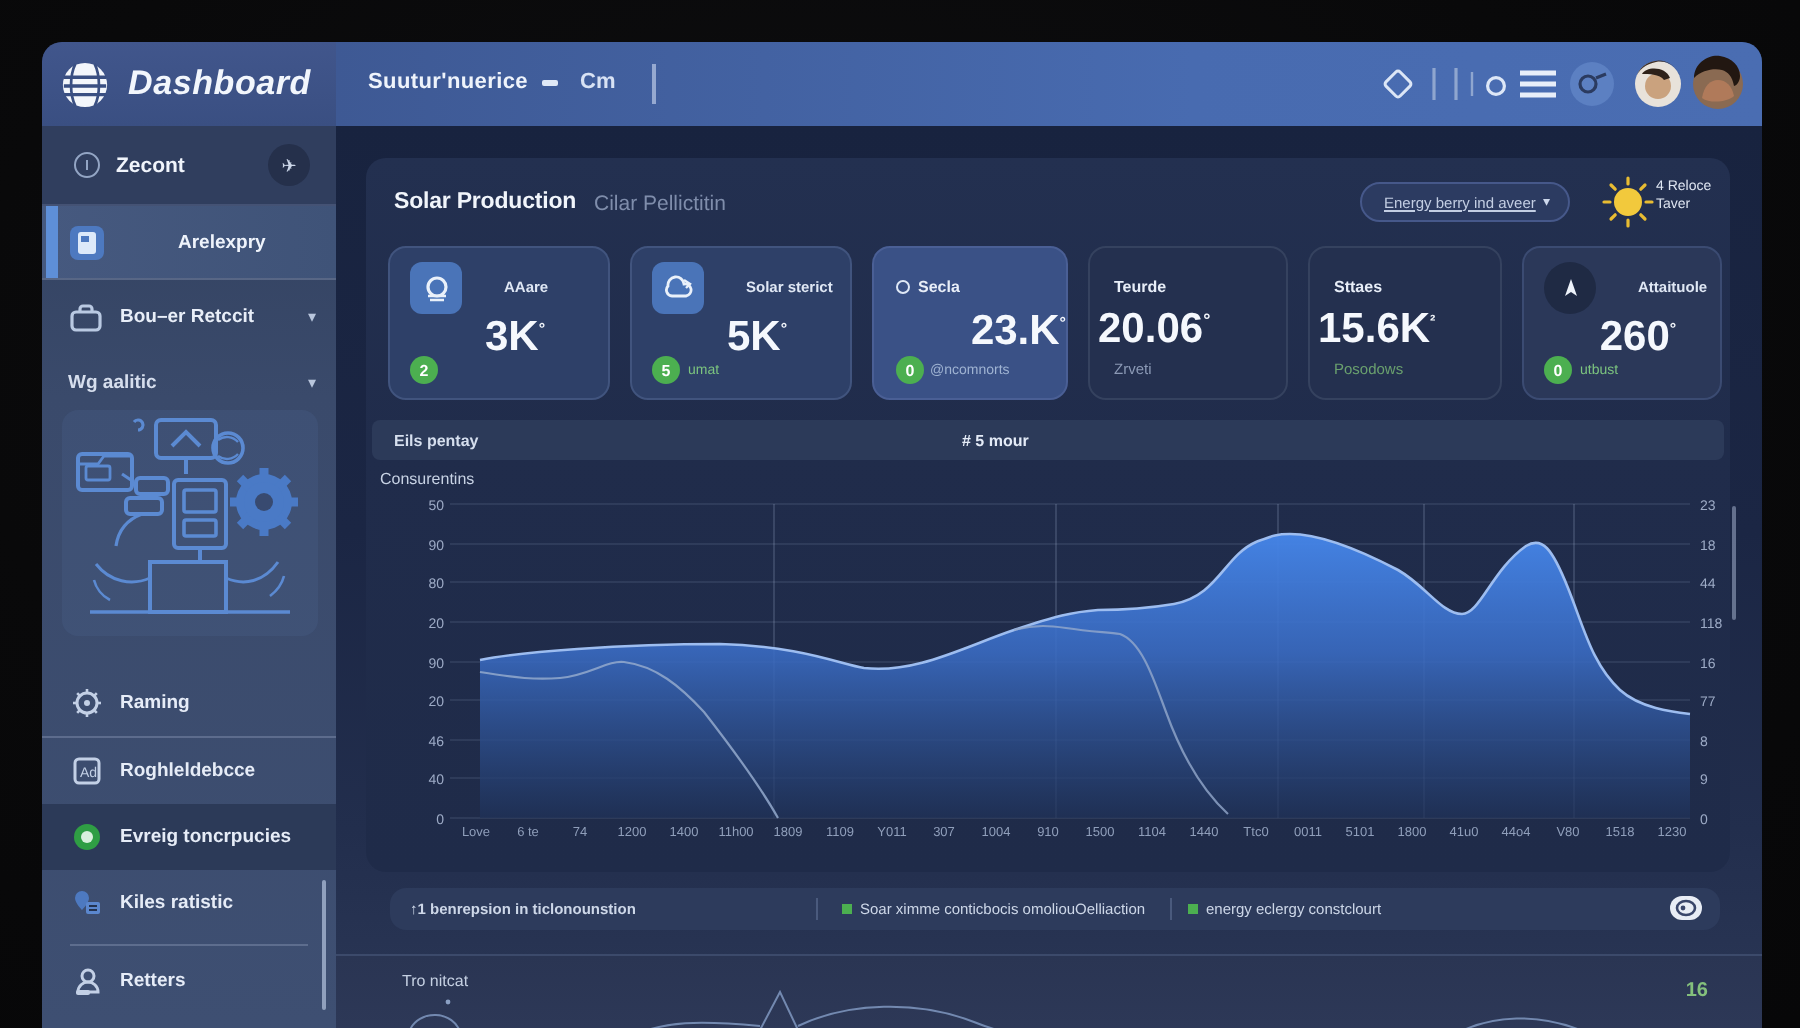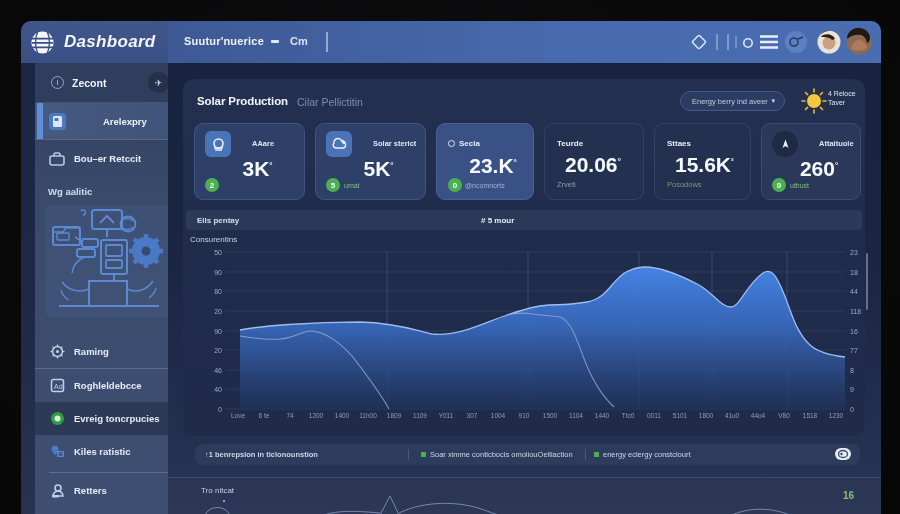--- a/index.html
+++ b/index.html
@@ -24,21 +24,20 @@
   }
   .navtitle { position:absolute; left:16px; top:14px; color:#eef3fb; font-size:11px; font-weight:bold; letter-spacing:.2px; }
   .navdash { position:absolute; left:103px; top:19px; width:8px; height:3px; background:#dfe8f6; border-radius:1px; }
   .navcm { position:absolute; left:122px; top:14px; color:#d8e2f4; font-size:11px; font-weight:bold; }
   .navsep1 { position:absolute; left:158px; top:11px; width:2px; height:20px; background:rgba(220,230,250,.55); }
   .nav-right { position:absolute; right:0px; top:0; height:42px; display:flex; align-items:center; }
   
   .sidebar {
     position:absolute; left:0; top:42px; width:147px; bottom:0;
     background:linear-gradient(180deg,#31405e 0%, #3a4a6b 30%, #3e4f72 100%);
-    margin-left:14px;
   }
   .sd-item { position:relative; display:flex; align-items:center; color:#e8eef8; font-size:9.5px; }
   .row-zecont { height:40px; background:#303e5e; border-bottom:1px solid rgba(160,180,215,.18); }
   .zecont-ic { margin-left:16px; width:13px; height:13px; border:1.3px solid #93a5c4; border-radius:50%; position:relative; }
   .zecont-ic:after { content:""; position:absolute; left:5px; top:2.5px; width:1.4px; height:5px; background:#93a5c4; }
   .row-zecont .lbl { margin-left:8px; font-size:10.5px; font-weight:bold; color:#f0f4fb; }
   .zecont-btn { position:absolute; right:13px; top:9px; width:21px; height:21px; border-radius:50%; background:#25304b; color:#cdd8ea; font-size:9px; display:flex;align-items:center;justify-content:center; }
   .row-arel { height:36px; background:linear-gradient(90deg,#46597f,#3f5378);gap:29px; }
   .row-arel .bar { position:absolute; left:2px; top:0; width:6px; height:100%; background:#5e8fd8; }
   .icbox { margin-left:14px; width:17px; height:17px; border-radius:4px; background:#4d79c0; display:flex; align-items:center; justify-content:center; }
@@ -56,39 +55,39 @@
   .row-dark { background:#2c3a58; }
   .scrollb { position:absolute; right:5px; top:377px; width:2.5px; height:65px; background:rgba(200,215,240,.6); border-radius:2px; }
   
   .main { position:absolute; left:147px; top:42px; right:0; bottom:0;
     background:linear-gradient(180deg,#18233f 0%, #1b2644 45%, #222e4d 78%, #2b3756 100%); }
   .panel { position:absolute; left:15px; top:16px; width:682px; height:357px; border-radius:10px;
     background:linear-gradient(180deg,#233050 0%, #202c4b 40%, #1f2b49 100%); }
   .h-title { position:absolute; left:29px; top:32px; color:#f1f5fb; font-size:11.5px; font-weight:bold; letter-spacing:-.1px;}
   .h-sub { position:absolute; left:129px; top:33px; color:#7f8dab; font-size:10.5px; }
   .dropdown { position:absolute; left:512px; top:28px; width:105px; height:20px; border-radius:10px;
-    background:#2c3b61; border:1px solid #46588a; color:#c3cee3; font-size:7.5px; display:flex; align-items:center; }
+    background:#2c3b61; border:1px solid #46588a; color:#c3cee3; font-size:7.5px; display:flex; align-items:center;text-decoration:underline; }
   .dropdown span { margin-left:11px; }
   .dropdown .dc { position:absolute; right:9px; font-size:7px; color:#cdd8ec; }
   .suntxt { position:absolute; left:660px; top:26px; color:#dfe6f2; font-size:7px; line-height:9px; }
   
   .cards { position:absolute; left:26px; top:60px; width:668px; height:77px; display:flex; gap:10px; }
   .card { position:relative; flex:0 0 auto; border-radius:9px; background:#2e4068; border:1px solid #41547e; }
   .cards .card:nth-child(1){width:111px;} .cards .card:nth-child(2){width:111px;} .cards .card:nth-child(3){width:98px;} .cards .card:nth-child(4){width:100px;} .cards .card:nth-child(5){width:97px;} .cards .card:nth-child(6){width:100px;}
   .card.lite { background:#3a5186; border-color:#4a5f95; }
   .card.dark { background:#24304f; border-color:#35425f;padding-left:25px; }
   .card .cicon { position:absolute; left:10px; top:7px; width:26px; height:26px; border-radius:6px; background:#4a74b8; display:flex;align-items:center;justify-content:center; }
   .card .clab { position:absolute; left:57px; top:15px; color:#dfe7f4; font-size:7.5px; font-weight:bold; }
   .card .cval { position:absolute; left:16px; right:0; top:30px; text-align:center; color:#f5f8fd; font-size:21px; font-weight:bold; }
   .card .cval sup { font-size:8px; }
   .card .cbadge { position:absolute; left:10px; bottom:7px; width:14px; height:14px; border-radius:50%; background:#4caf50; color:#fff; font-size:8px; font-weight:bold; display:flex;align-items:center;justify-content:center; }
   .card .cgreen { position:absolute; left:28px; bottom:10px; color:#7cc47f; font-size:7px; }
   .card .cgray { position:absolute; left:12px; bottom:10px; color:#8b99b5; font-size:7.5px; }
   .card .clab2 { position:absolute; left:12px; top:15px; color:#e8eef8; font-size:8px; font-weight:bold; }
-  .card .cval2 { position:absolute; left:20px; top:29px; color:#f5f8fd; font-size:21px; font-weight:bold;text-align:right; }
+  .card .cval2 { position:absolute; left:4px; top:29px; color:#f5f8fd; font-size:21px; font-weight:bold;text-align:right; }
   
   .barrow { position:absolute; left:18px; top:147px; width:676px; height:20px; border-radius:4px; background:#2c3a59;
     color:#d6dfee; font-size:8px; display:flex; align-items:center; }
   .barrow .t1 { margin-left:11px; font-weight:bold; }
   .barrow .t2 { position:absolute; left:295px; font-weight:bold; color:#e4ebf7; }
   .consu { position:absolute; left:22px; top:172px; color:#c7d2e4; font-size:8px; }
   
   .legend { position:absolute; left:27px; top:381px; width:665px; height:21px; border-radius:8px; background:#2d3b5c;
     display:flex; align-items:center; color:#cdd7e8; font-size:7.5px; }
   .legend .li { margin-left:10px; }
@@ -311,21 +310,21 @@
               <path d="M10 3 l3 2 -2 2" fill="none" stroke="#eaf1fa" stroke-width="1.2"></path>
             </svg>
           </div>
         <div class="clab">Solar sterict</div>
         <div class="cval" style="top:33px;">5K<sup>°</sup></div>
         <div class="cbadge">5</div>
         <div class="cgreen">umat</div>
       </div>
       <div class="card lite">
         <div class="clab2" style="left:11px;"><span style="display:inline-block;width:7px;height:7px;border:1.2px solid #dfe8f6;border-radius:50%;vertical-align:-1px;margin-right:4px;"></span>Secla</div>
-        <div class="cval" style="top:30px;">23.K<sup>°</sup></div>
+        <div class="cval" style="top:30px;text-align:right;">23.K<sup>°</sup></div>
         <div class="cbadge" style="left:11px;">0</div>
         <div class="cgreen" style="left:28px;color:#9fb3d2;">@ncomnorts</div>
       </div>
       <div class="card dark">
         <div class="clab2">Teurde</div>
         <div class="cval2">20.06<sup style="font-size:9px;">°</sup></div>
         <div class="cgray">Zrveti</div>
       </div>
       <div class="card dark">
         <div class="clab2">Sttaes</div>

